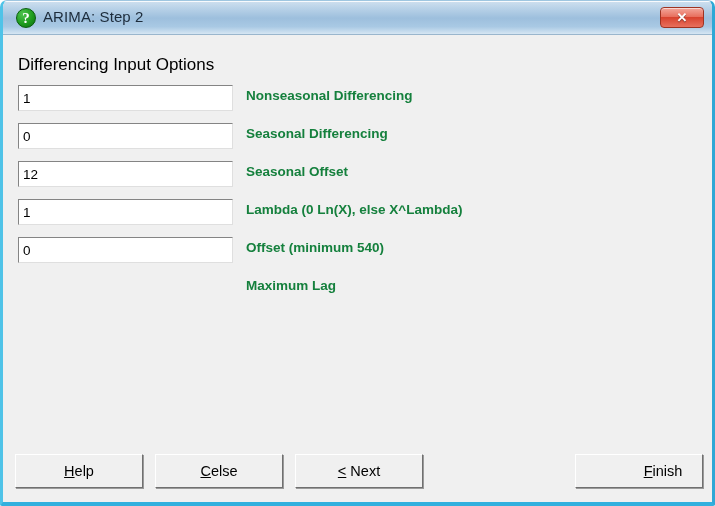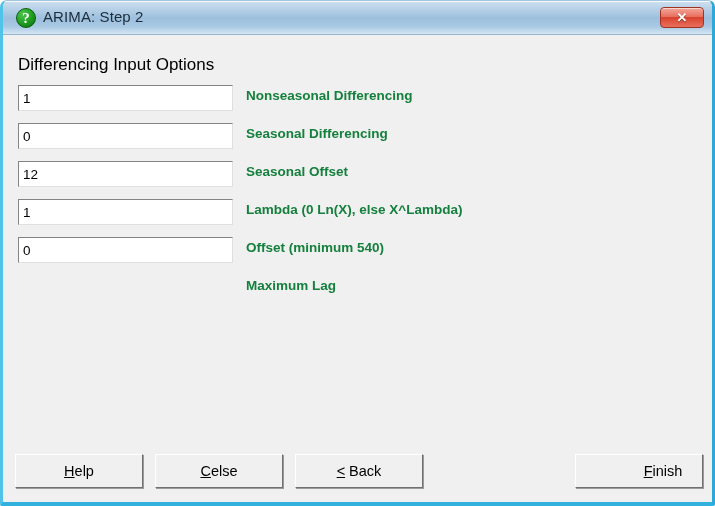--- a/index.html
+++ b/index.html
@@ -287,21 +287,21 @@
 
       <div class="dlg-button" style="left:12px;">
         <span class="btn-label"><span class="accel">H</span><span>elp</span></span>
       </div>
 
       <div class="dlg-button" style="left:152px;">
         <span class="btn-label"><span class="accel">C</span><span>else</span></span>
       </div>
 
       <div class="dlg-button" style="left:292px;">
-        <span class="btn-label"><span class="accel">&lt;</span><span> Back</span></span>
+        <span class="btn-label"><span class="accel">&lt;</span><span> Next</span></span>
       </div>
 
 
       <div class="dlg-button" style="left:572px;padding-left:48px;">
         <span class="btn-label"><span class="accel">F</span><span>inish</span></span>
       </div>
 
     </div>
 
   </div>

